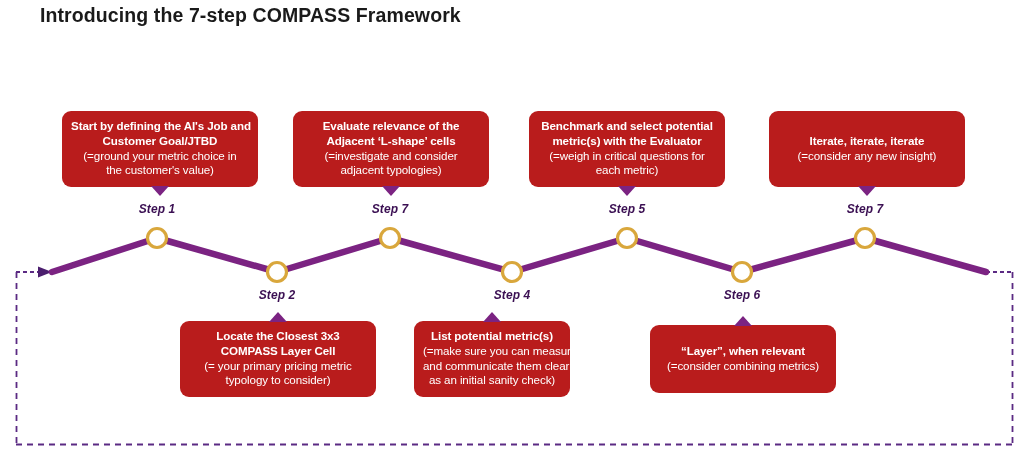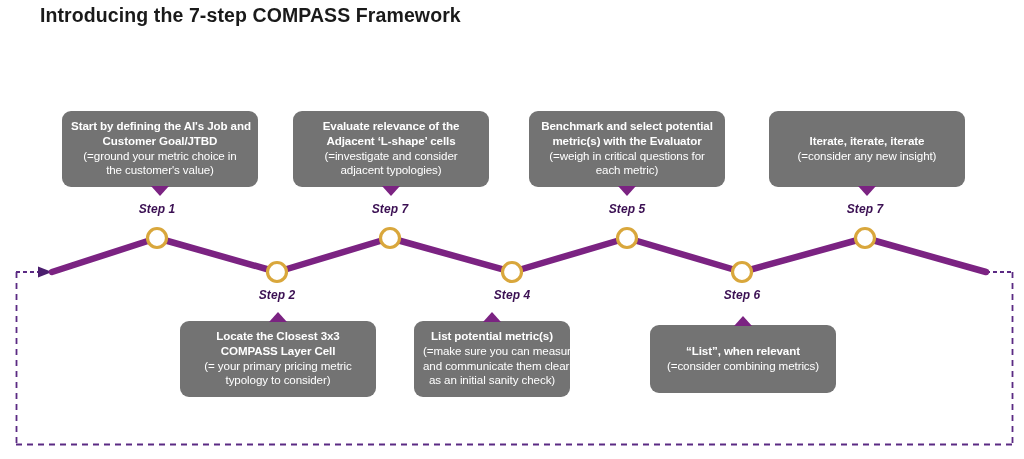--- a/index.html
+++ b/index.html
@@ -34,21 +34,21 @@
     left: 0;
     top: 0;
     width: 1024px;
     height: 459px;
     overflow: visible;
   }
 
   
   .step-box {
     position: absolute;
-    background: #737373;
+    background: #b91c1c;
     border-radius: 9px;
     box-sizing: border-box;
     display: flex;
     flex-direction: column;
     justify-content: center;
     padding: 7px 9px 8px 9px;
     color: #ffffff;
     text-align: center;
   }
   .step-box .line {
@@ -169,21 +169,21 @@
 
 <div class="step-box" style="left:414px; top:321px; width:156px; height:76px;">
   <span class="line bold">List potential metric(s)</span>
   <span class="line plain">(=make sure you can measure</span>
   <span class="line plain">and communicate them clearly</span>
   <span class="line plain">as an initial sanity check)</span>
   <span class="tail up"></span>
 </div>
 
 <div class="step-box" style="left:650px; top:325px; width:186px; height:68px;">
-  <span class="line bold">“List”, when relevant</span>
+  <span class="line bold">“Layer”, when relevant</span>
   <span class="line plain">(=consider combining metrics)</span>
   <span class="tail up"></span>
 </div>
 
 <div class="step-label" style="left:157px; top:202px;">Step 1</div>
 <div class="step-label" style="left:277px; top:288px;">Step 2</div>
 <div class="step-label" style="left:390px; top:202px;">Step 7</div>
 <div class="step-label" style="left:512px; top:288px;">Step 4</div>
 <div class="step-label" style="left:627px; top:202px;">Step 5</div>
 <div class="step-label" style="left:742px; top:288px;">Step 6</div>

